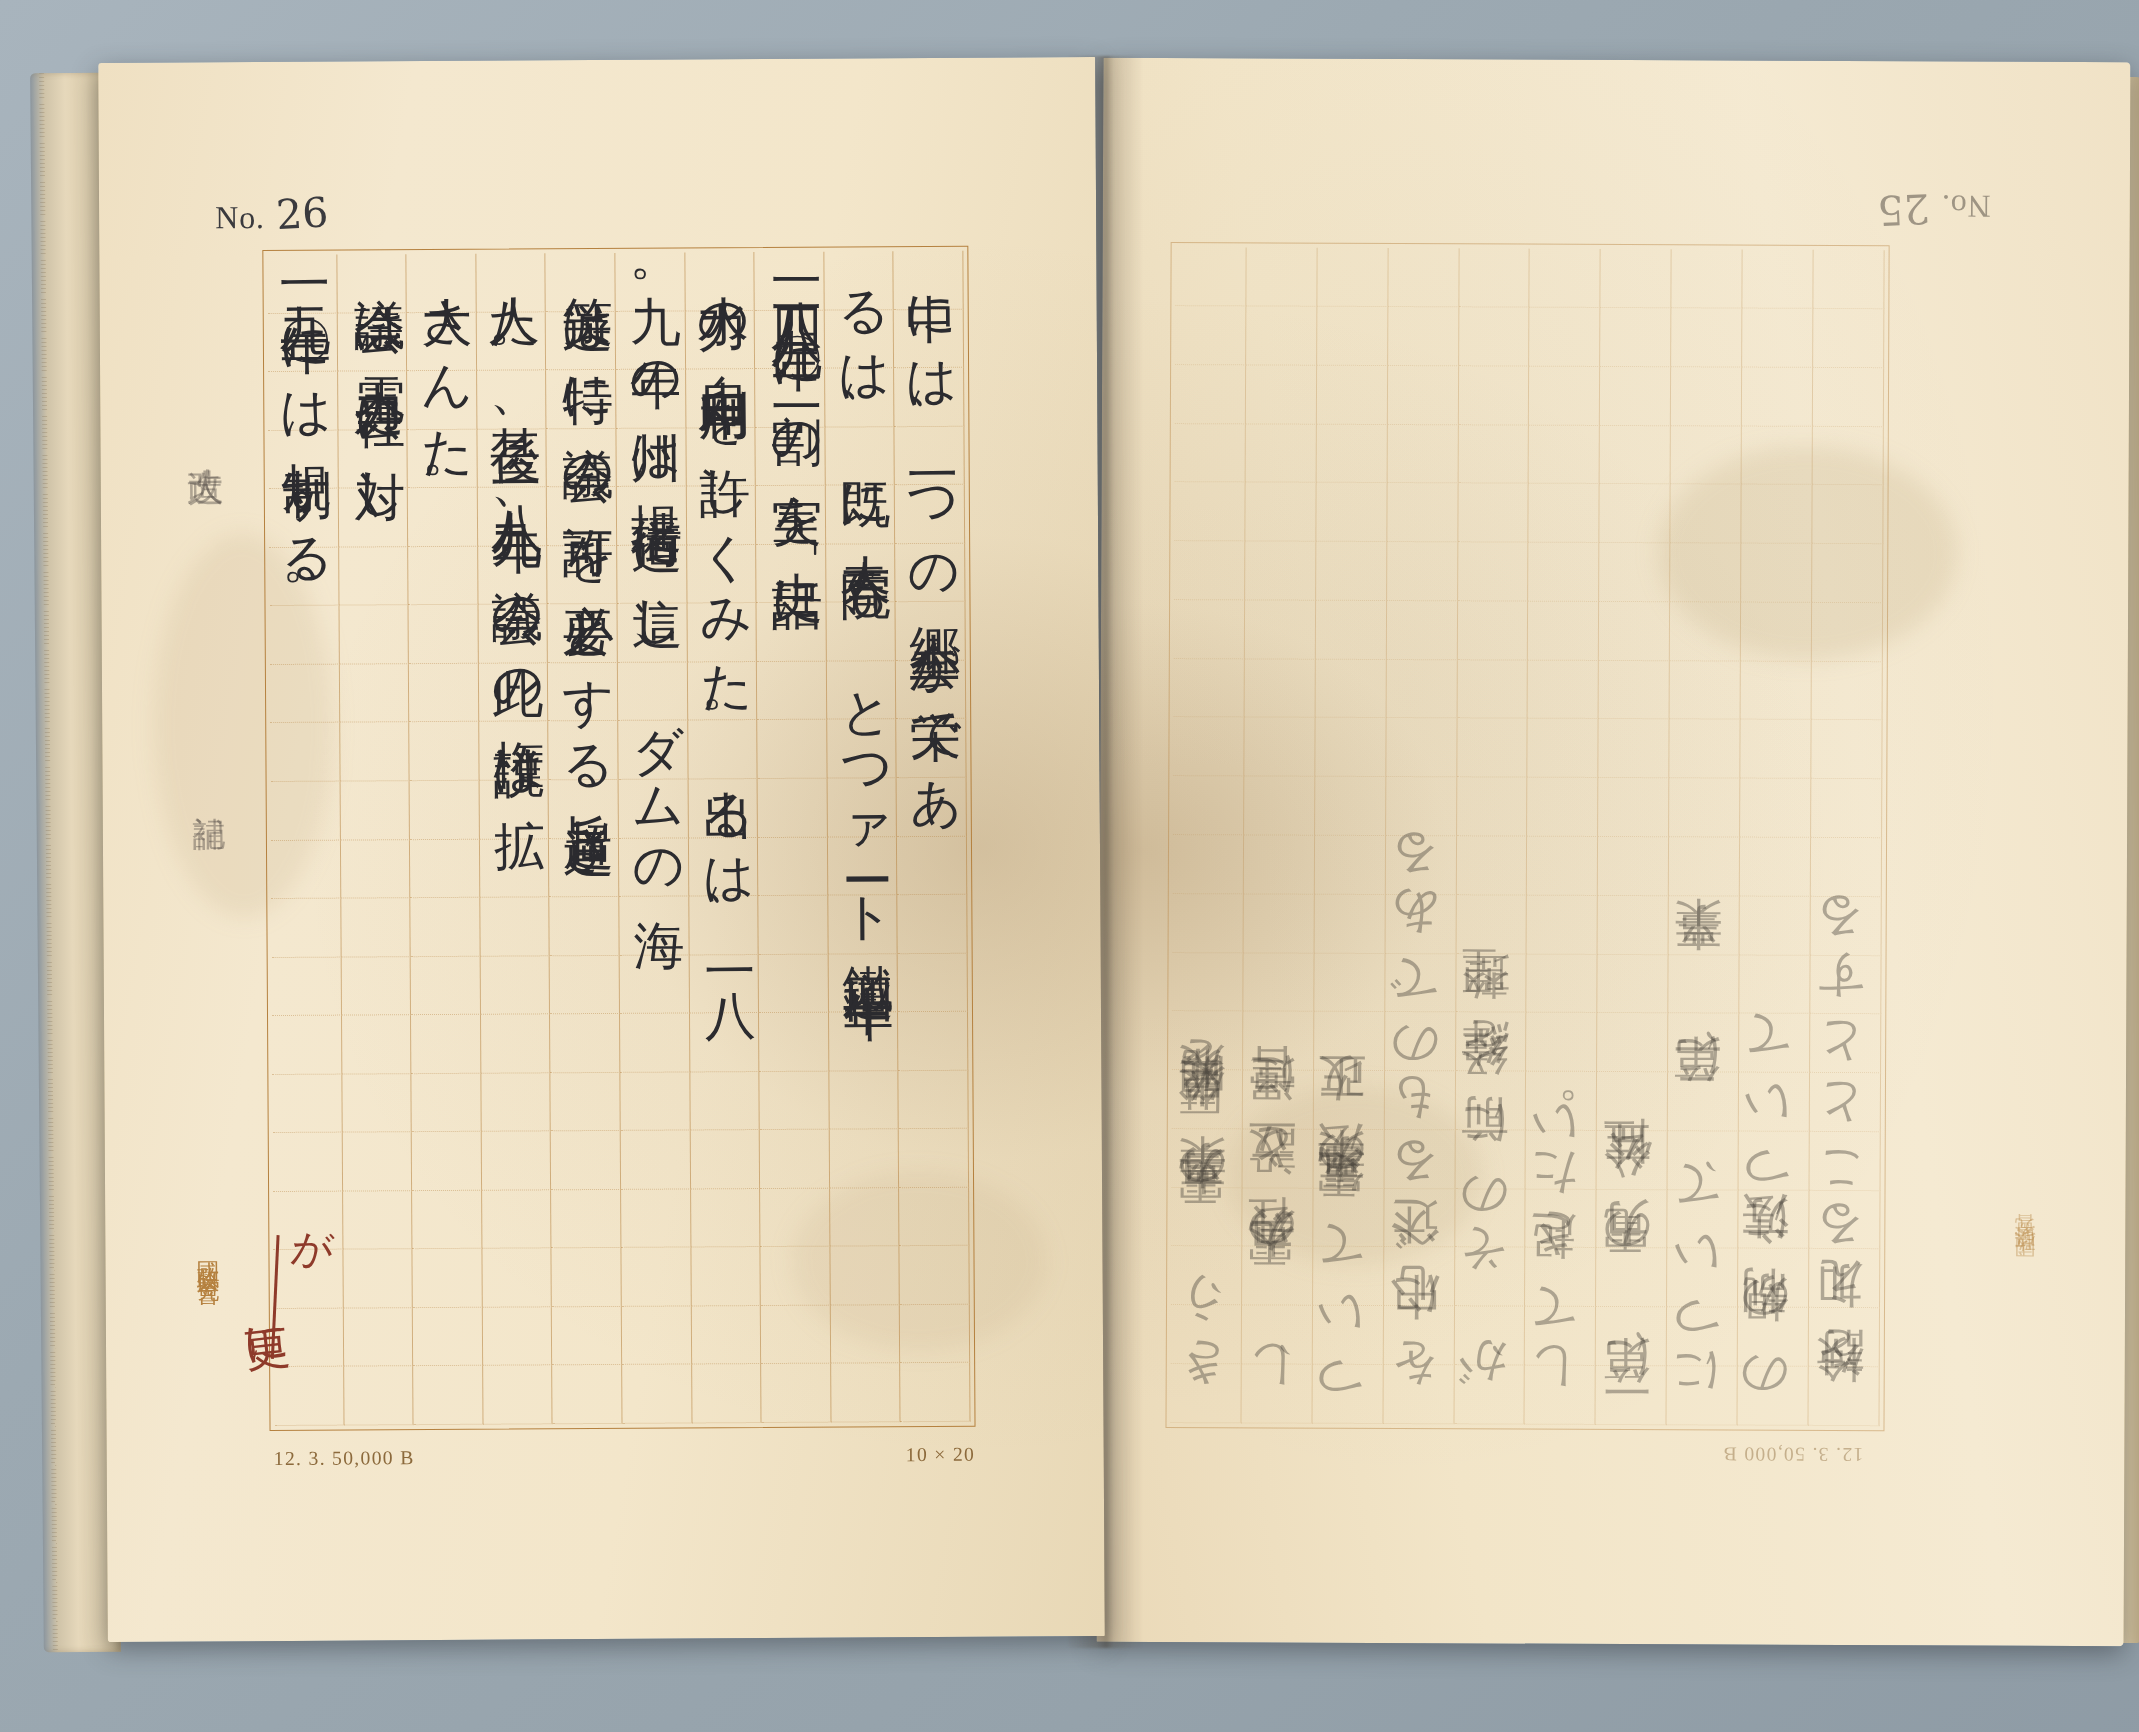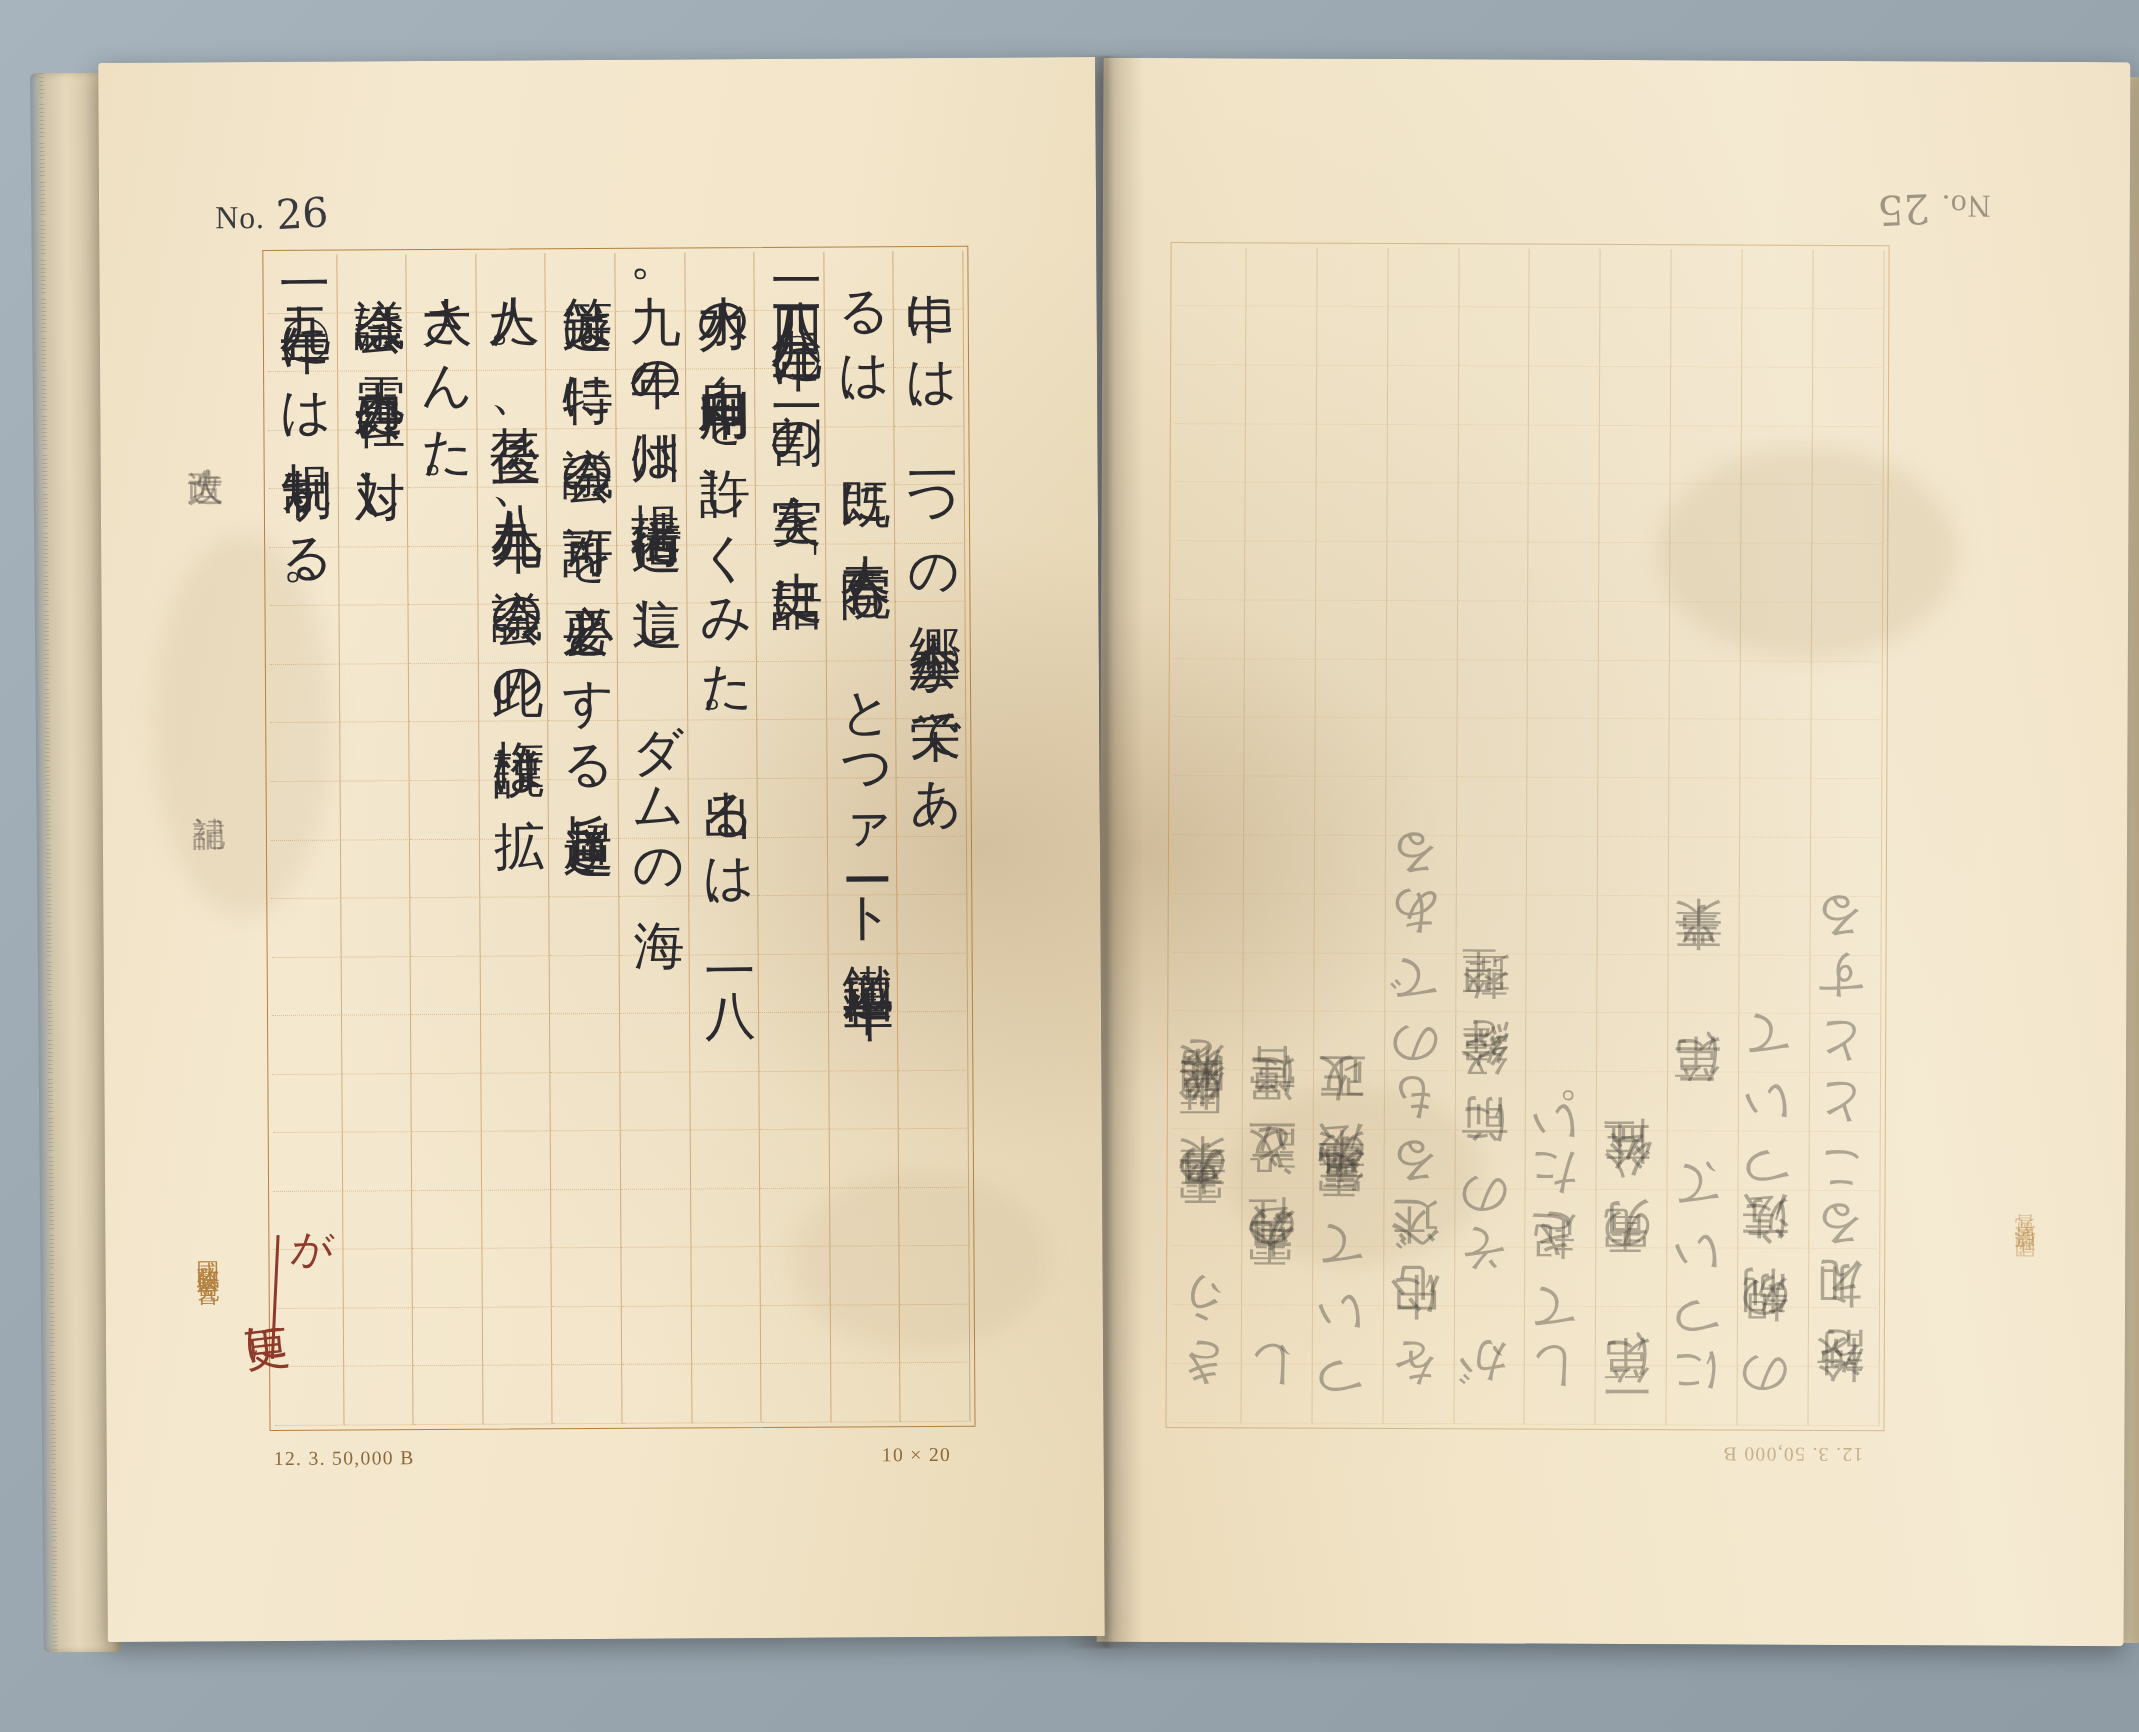--- a/index.html
+++ b/index.html
@@ -230,21 +230,21 @@
 
   
   .footer {
     position: absolute;
     font-family: "Liberation Serif", serif;
     font-size: 19.7px;
     color: #8c6a3c;
     letter-spacing: 1.3px;
   }
   .f-left-a { left: 167px;  top: 1385px; }
-  .f-left-b { left: 775px; top: 1385px; }
+  .f-left-b { left: 799px; top: 1385px; }
   .f-right-b { left: 625px; top: 1382px; transform: rotate(180deg); color: rgba(140,106,60,0.45); }
 
   
   .margin-note {
     position: absolute;
     writing-mode: vertical-rl;
     font-family: "DejaVu Serif", serif;
     color: rgba(80,75,70,0.42);
     white-space: pre;
   }

